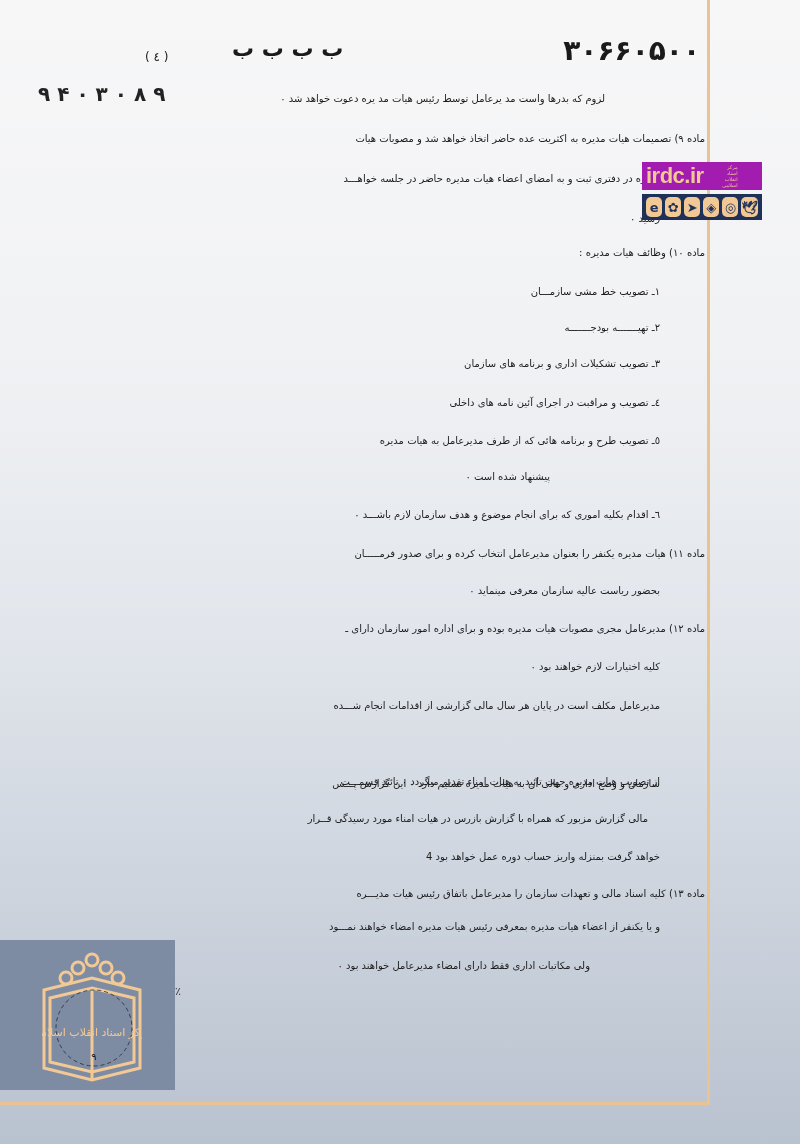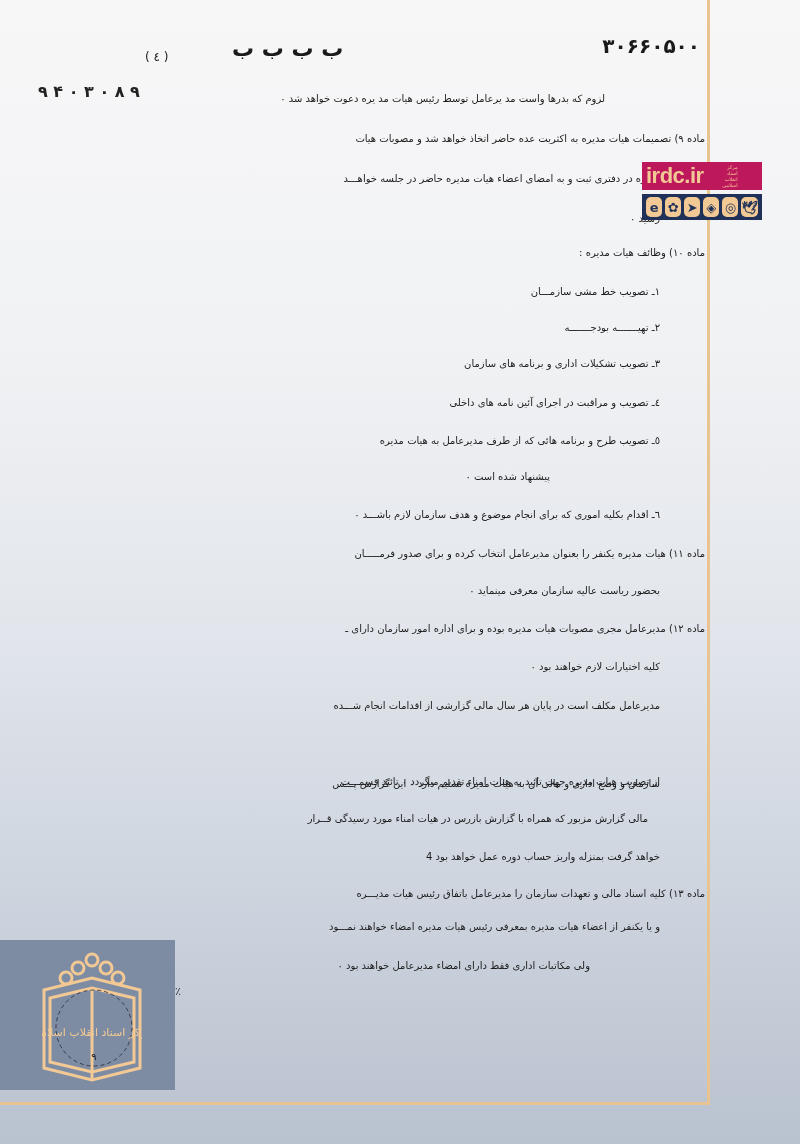--- a/index.html
+++ b/index.html
@@ -12,42 +12,42 @@
   .frame-v {
     position: absolute; left: 707px; top: 0; width: 3px; height: 1105px;
     background: #e9c491;
   }
   .frame-h {
     position: absolute; left: 0; top: 1102px; width: 710px; height: 3px;
     background: #e9c491;
   }
   .doc-number {
     position: absolute; top: 34px; left: 500px; width: 200px;
-    font-size: 20px; font-weight: bold; letter-spacing: 3px; direction: rtl; text-align: right;
+    font-size: 28px; font-weight: bold; letter-spacing: 3px; direction: rtl; text-align: right;
     font-family: "DejaVu Sans", sans-serif;
   }
   .doc-marks {
     position: absolute; top: 36px; left: 232px; font-size: 22px; font-weight: bold; letter-spacing: 22px;
   }
   .page-num {
     position: absolute; top: 50px; left: 145px; font-size: 12px; letter-spacing: 3px;
   }
   .margin-number {
-    position: absolute; top: 82px; left: 38px; font-size: 16px; font-weight: bold; letter-spacing: 4px;
+    position: absolute; top: 82px; left: 38px; font-size: 20px; font-weight: bold; letter-spacing: 4px;
     color: #222; direction: rtl;
   }
   .line {
     position: absolute; direction: rtl; text-align: right; white-space: nowrap;
     font-size: 10px; line-height: 18px; color: #1c1c1c;
   }
   .logo-banner {
     position: absolute; left: 642px; top: 162px; width: 120px;
   }
   .logo-top {
-    display: flex; align-items: center; background: #be185d; height: 28px; padding: 0 4px;
+    display: flex; align-items: center; background: #a21caf; height: 28px; padding: 0 4px;
   }
   .logo-text { color: #f2c994; font-size: 22px; font-weight: bold; font-family: "Liberation Sans", sans-serif; letter-spacing: -0.5px; }
   .logo-sub { color: #f2c994; font-size: 5px; line-height: 6px; margin-left: 8px; direction: rtl; text-align: right; width: 26px; }
   .logo-icons {
     display: flex; gap: 3px; margin-top: 4px; background: #1f3158; padding: 3px 4px; height: 20px; align-items: center;
   }
   .soc {
     width: 20px; height: 20px; border-radius: 5px; background: #f2c994; color: #1f3158;
     display: flex; align-items: center; justify-content: center; font-size: 13px; font-weight: bold;
   }

